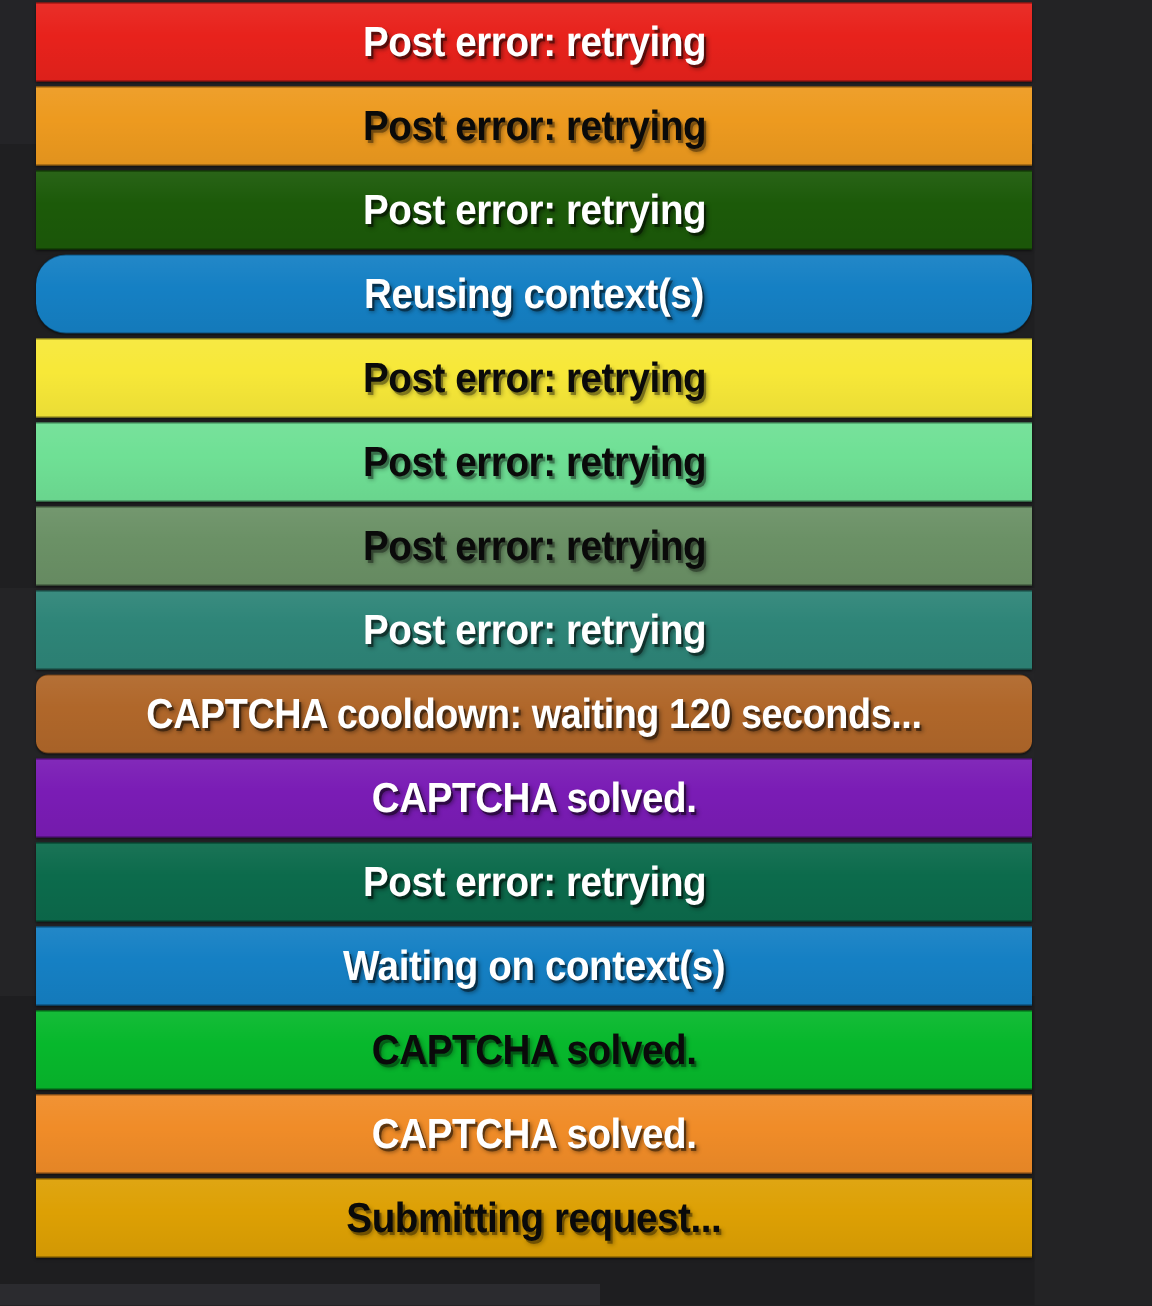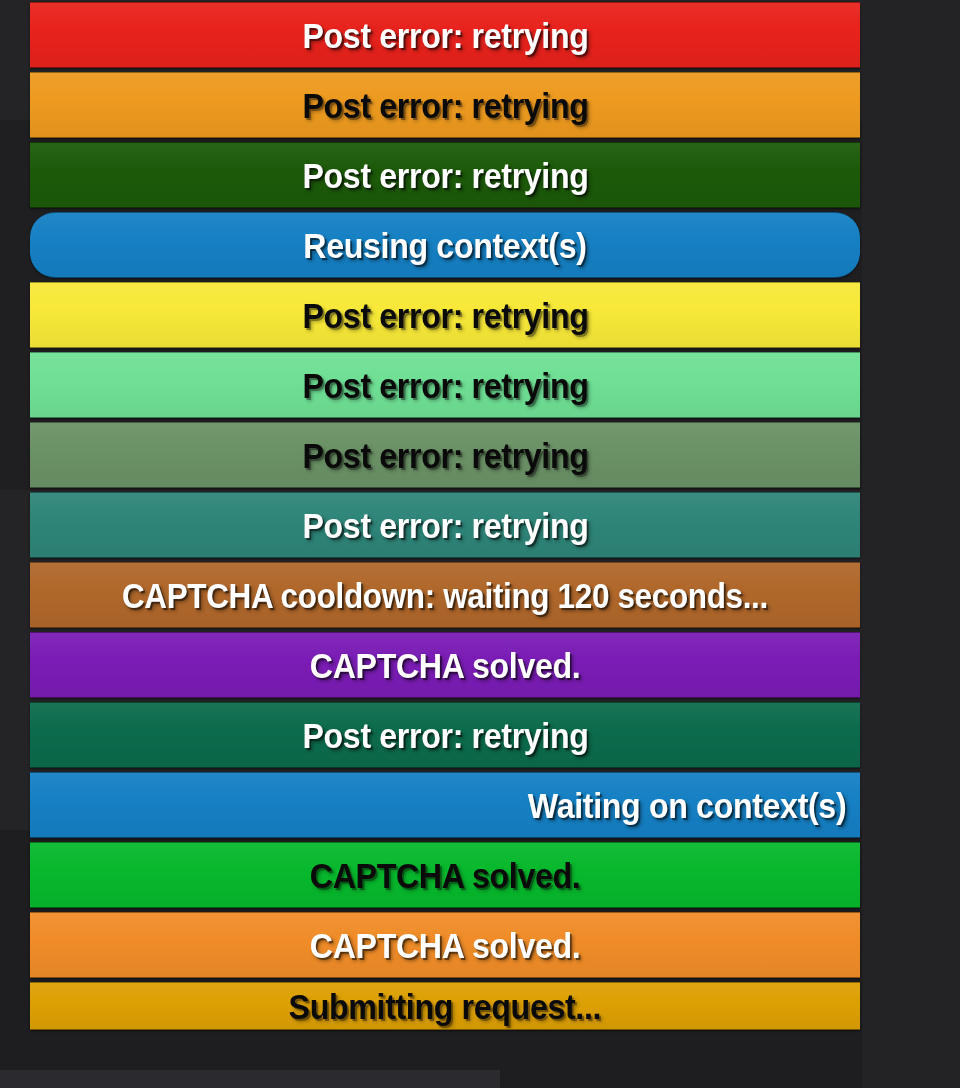--- a/index.html
+++ b/index.html
@@ -131,34 +131,34 @@
     </div>
     <div class="log-row" style="background: rgb(111, 224, 149); height: 66px;">
       <span class="log-text dark">Post error: retrying</span>
     </div>
     <div class="log-row" style="background: rgb(107, 145, 102); height: 66px;">
       <span class="log-text dark">Post error: retrying</span>
     </div>
     <div class="log-row" style="background: rgb(46, 133, 120); height: 66px;">
       <span class="log-text light">Post error: retrying</span>
     </div>
-    <div class="log-row" style="background: rgb(176, 103, 42); height: 66px;">
+    <div class="log-row" style="background: rgb(176, 103, 42); height: 66px; border-radius: 10px;">
       <span class="log-text light long">CAPTCHA cooldown: waiting 120 seconds...</span>
     </div>
     <div class="log-row" style="background: rgb(122, 28, 181); height: 66px;">
       <span class="log-text light">CAPTCHA solved.</span>
     </div>
     <div class="log-row" style="background: rgb(12, 107, 76); height: 66px;">
       <span class="log-text light">Post error: retrying</span>
     </div>
-    <div class="log-row" style="background: rgb(21, 128, 196); height: 66px; justify-content: flex-end;">
+    <div class="log-row" style="background: rgb(21, 128, 196); height: 66px;">
       <span class="log-text light">Waiting on context(s)</span>
     </div>
     <div class="log-row" style="background: rgb(7, 184, 44); height: 66px;">
       <span class="log-text dark">CAPTCHA solved.</span>
     </div>
     <div class="log-row" style="background: rgb(240, 140, 40); height: 66px;">
       <span class="log-text light">CAPTCHA solved.</span>
     </div>
-    <div class="log-row" style="background: rgb(221, 160, 4); height: 48px;">
+    <div class="log-row" style="background: rgb(221, 160, 4); height: 66px;">
       <span class="log-text dark">Submitting request...</span>
     </div>
   </div>
 
 </body></html>

